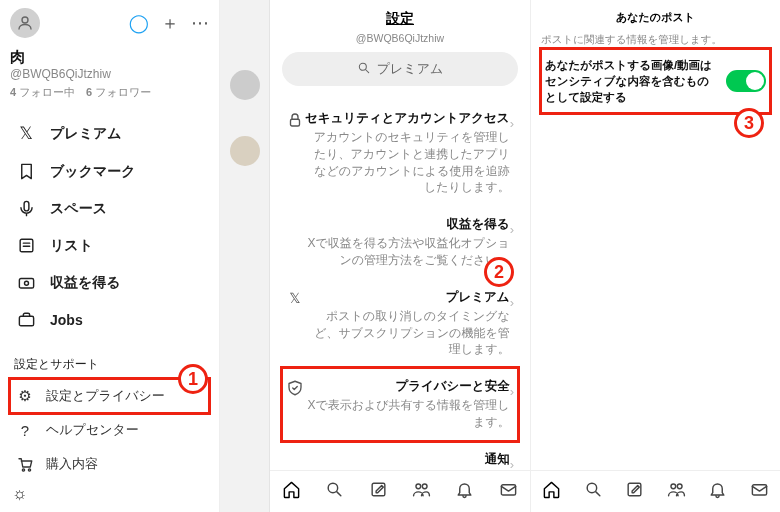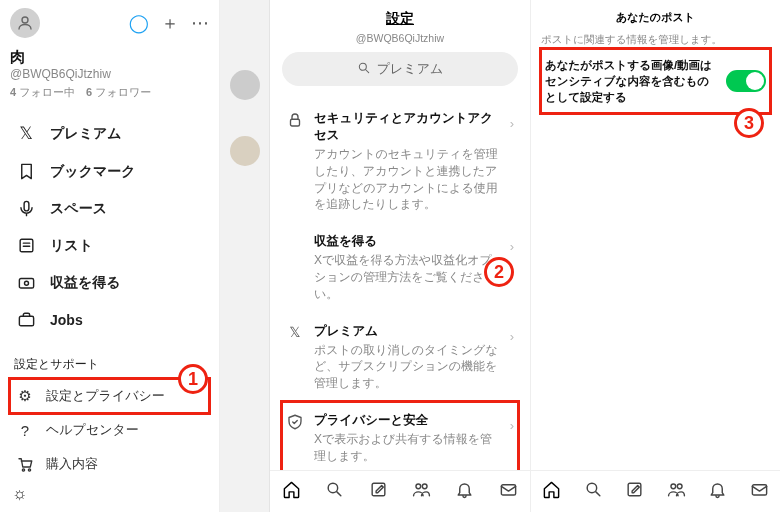--- a/index.html
+++ b/index.html
@@ -30,21 +30,21 @@
 
 
 .c2 { width: 50px; background: #f2f2f2; border-right: 1px solid #e4e4e4; padding-top: 70px; display: flex; flex-direction: column; align-items: center; gap: 36px; }
 .mini-av { width: 30px; height: 30px; border-radius: 50%; background: #ccc; }
 .mini-av.egg { background: #d9d0c0; }
 
 
 .c3 { flex: 1; position: relative; padding: 8px 12px 50px 12px; }
 .c3-title { text-align: center; font-weight: 800; font-size: 14px; margin: 2px 0 10px; text-decoration: underline; }
 .search { background: #eee; border-radius: 20px; padding: 8px; text-align: center; color: #666; font-size: 13px; margin-bottom: 14px; display: flex; justify-content: center; align-items: center; gap: 6px; }
-.sitem { display: flex; align-items: flex-start; gap: 10px; padding: 10px 4px; cursor: pointer; position: relative; }
+.sitem { display: flex; align-items: flex-start; padding: 10px 4px; cursor: pointer; position: relative; text-align: right; }
 .sitem .sico { width: 18px; margin-top: 1px; color: #555; font-size: 14px; display: flex; justify-content: center; }
 .sitem .sbody { flex: 1; }
 .sitem .schev { color: #bbb; font-size: 13px; margin-top: 6px; }
 .stitle { font-size: 12.5px; font-weight: 700; color: #111; margin-bottom: 2px; }
 .sdesc { font-size: 12px; color: #888; line-height: 1.4; }
 .sitem.hl { outline: 3px solid #e21; outline-offset: -1px; }
 
 
 .c4 { width: 250px; border-left: 1px solid #eee; padding: 8px 10px 50px 10px; position: relative; }
 .c4-title { text-align: center; font-weight: 800; font-size: 11px; margin: 2px 0 8px; }

